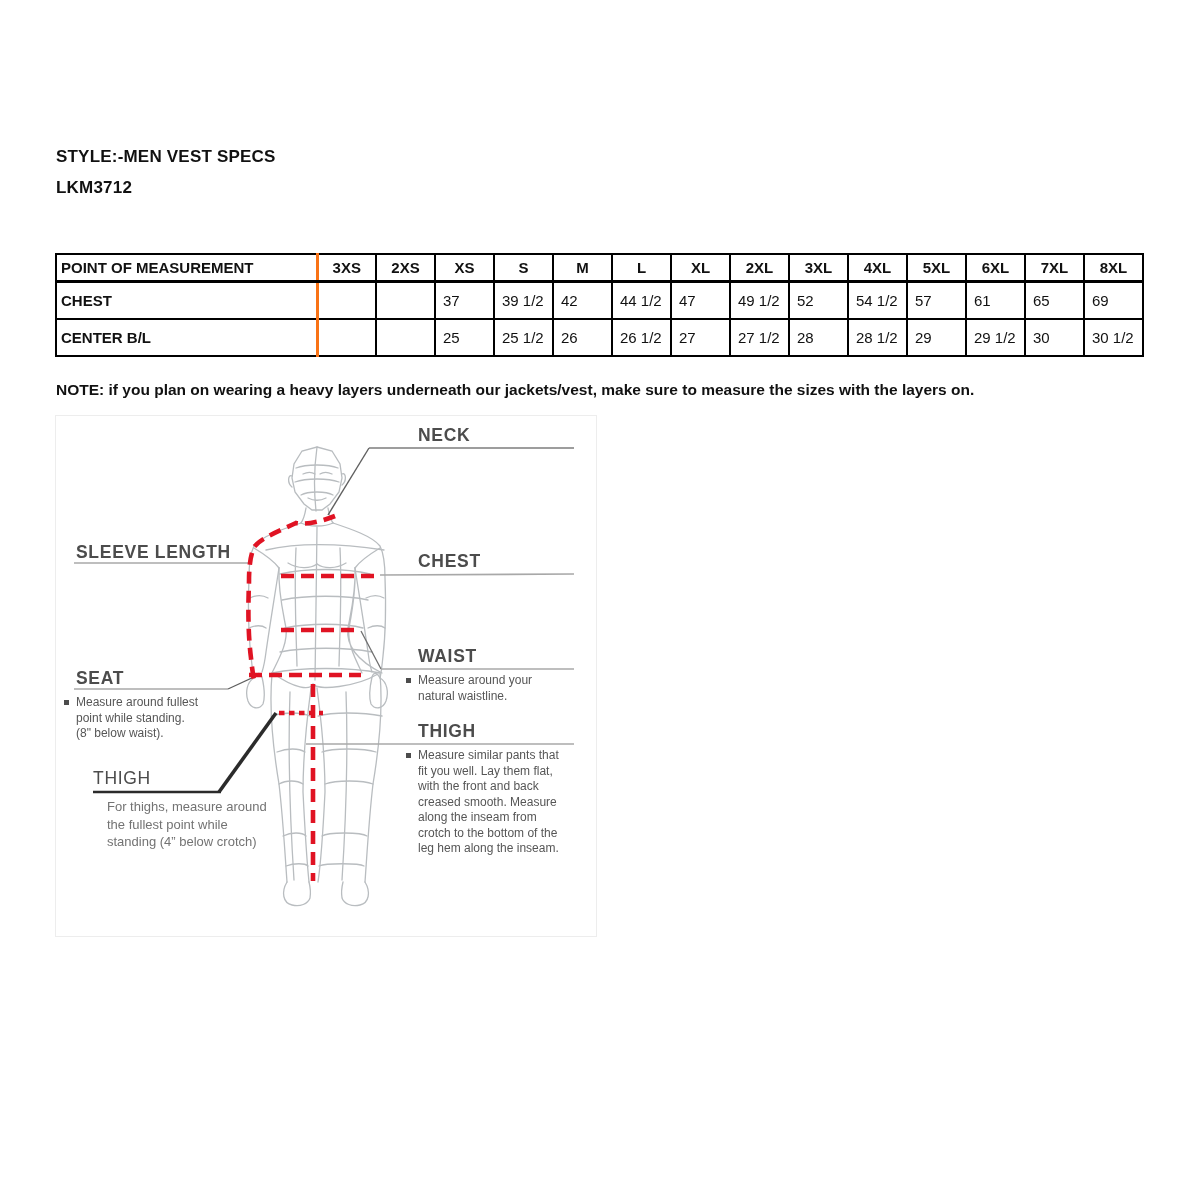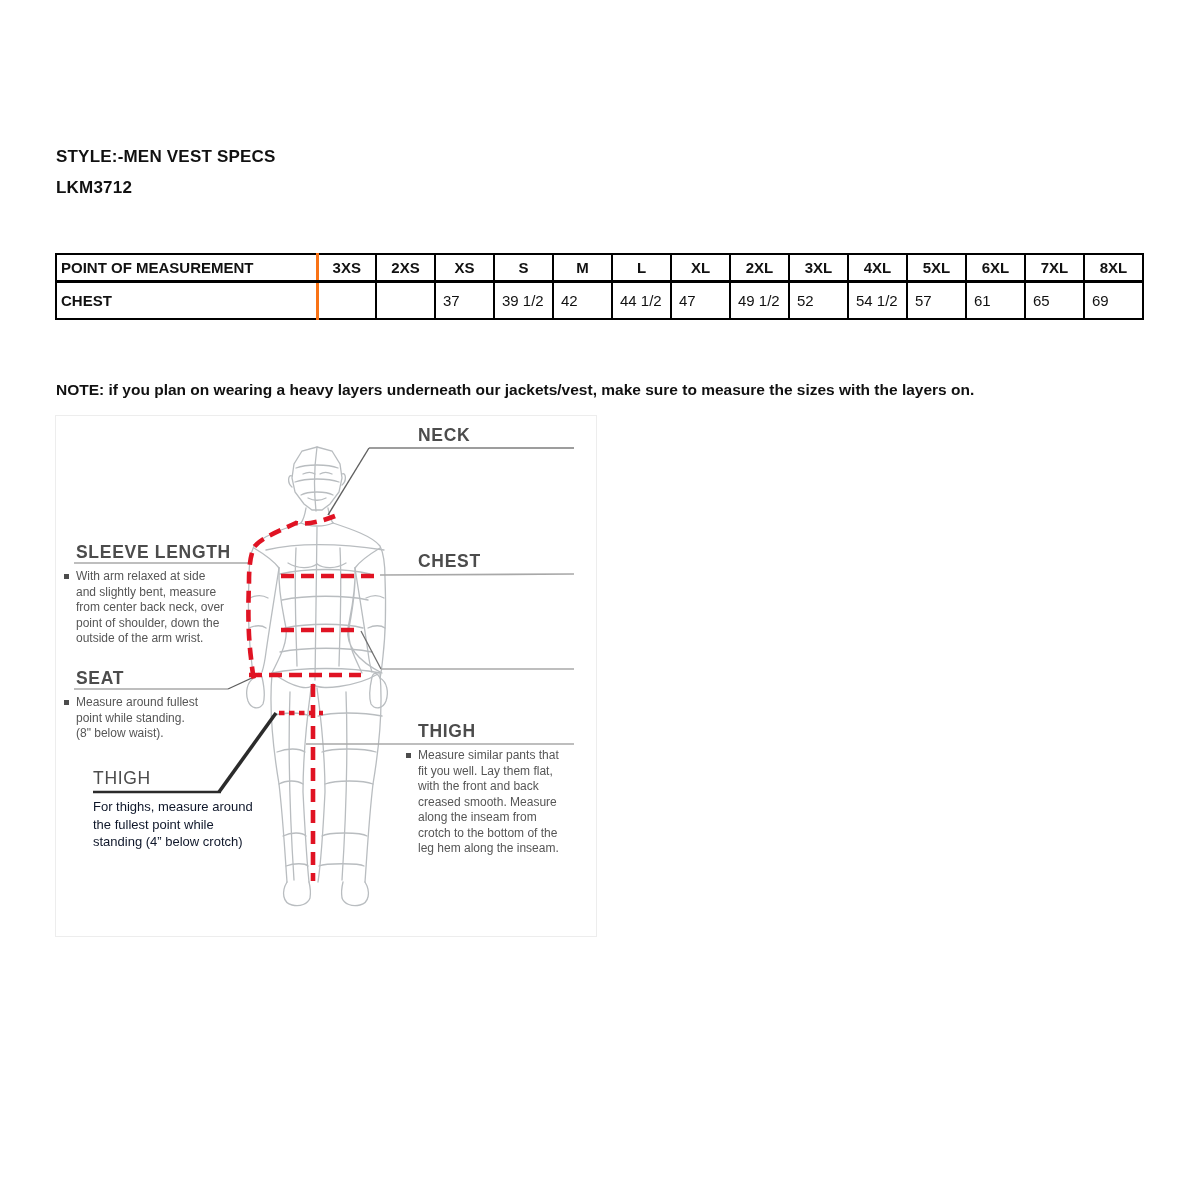--- a/index.html
+++ b/index.html
@@ -22,21 +22,21 @@
   .size-table td.val{padding-left:7px;font-weight:normal;}
 
   .guide{position:absolute;left:55px;top:415px;width:540px;height:520px;border:1px solid #ededed;}
   .guide svg{position:absolute;left:0;top:0;}
   .sec{position:absolute;}
   .sec-title{font-size:17.5px;letter-spacing:0.7px;color:#4c4c4c;line-height:22px;}
   .sec-title.indent{margin-left:12px;font-weight:bold;}
   .sec-body{display:flex;margin-top:6px;}
   .sq{width:5px;height:5px;background:#4c4c4c;margin:5px 7px 0 0;flex:none;}
   .sec-body p{margin:0;font-size:12px;line-height:15.5px;color:#565656;white-space:pre-line;}
-  .sec.thigh .sec-body p{font-size:13px;line-height:17.5px;color:#0f172a;}
+  .sec.thigh .sec-body p{font-size:13px;line-height:17.5px;color:#737373;margin-left:14px;}
 </style>
 </head>
 <body>
 
 <div class="page">
 
   <div class="title l1">STYLE:-MEN VEST SPECS</div>
   <div class="title l2">LKM3712</div>
 
   <table class="size-table">
@@ -87,20 +87,37 @@
         <td class="val">44 1/2</td>
         <td class="val">47</td>
         <td class="val">49 1/2</td>
         <td class="val">52</td>
         <td class="val">54 1/2</td>
         <td class="val">57</td>
         <td class="val">61</td>
         <td class="val">65</td>
         <td class="val">69</td>
       </tr>
+      <tr>
+        <td class="rowlabel thickright">CENTER B/L</td>
+        <td class="val"></td>
+        <td class="val"></td>
+        <td class="val">25</td>
+        <td class="val">25 1/2</td>
+        <td class="val">26</td>
+        <td class="val">26 1/2</td>
+        <td class="val">27</td>
+        <td class="val">27 1/2</td>
+        <td class="val">28</td>
+        <td class="val">28 1/2</td>
+        <td class="val">29</td>
+        <td class="val">29 1/2</td>
+        <td class="val">30</td>
+        <td class="val">30 1/2</td>
+      </tr>
     </tbody>
   </table>
 
   <div class="note">NOTE: if you plan on wearing a heavy layers underneath our jackets/vest, make sure to measure the sizes with the layers on.</div>
 
   <div class="guide">
     <svg width="540" height="520" viewBox="0 0 540 520">
 
       <g fill="none" stroke-width="1.3" stroke-linecap="round" stroke="#b9bdc0">
 
@@ -197,44 +214,44 @@
         <path d="M257 268 L257 465" stroke-dasharray="13 8"></path>
       </g>
     </svg>
 
     <div class="sec" style="left:350px;top:8px;">
       <div class="sec-title indent">NECK</div>
     </div>
     <div class="sec" style="left:350px;top:134px;">
       <div class="sec-title indent">CHEST</div>
     </div>
+    <div class="sec" style="left:350px;top:229px;">
+      <div class="sec-title indent">WAIST</div>
+      <div class="sec-body">
+        <span class="sq"></span>
+        <p>Measure around your
+natural waistline.</p>
+      </div>
+    </div>
     <div class="sec" style="left:350px;top:304px;">
       <div class="sec-title indent">THIGH</div>
       <div class="sec-body">
         <span class="sq"></span>
         <p>Measure similar pants that
 fit you well. Lay them flat,
 with the front and back
 creased smooth. Measure
 along the inseam from
 crotch to the bottom of the
 leg hem along the inseam.</p>
       </div>
     </div>
 
     <div class="sec" style="left:8px;top:125px;">
       <div class="sec-title indent">SLEEVE LENGTH</div>
-      <div class="sec-body">
-        <span class="sq"></span>
-        <p>With arm relaxed at side
-and slightly bent, measure
-from center back neck, over
-point of shoulder, down the
-outside of the arm wrist.</p>
-      </div>
     </div>
     <div class="sec" style="left:8px;top:251px;">
       <div class="sec-title indent">SEAT</div>
       <div class="sec-body">
         <span class="sq"></span>
         <p>Measure around fullest
 point while standing.
 (8" below waist).</p>
       </div>
     </div>

